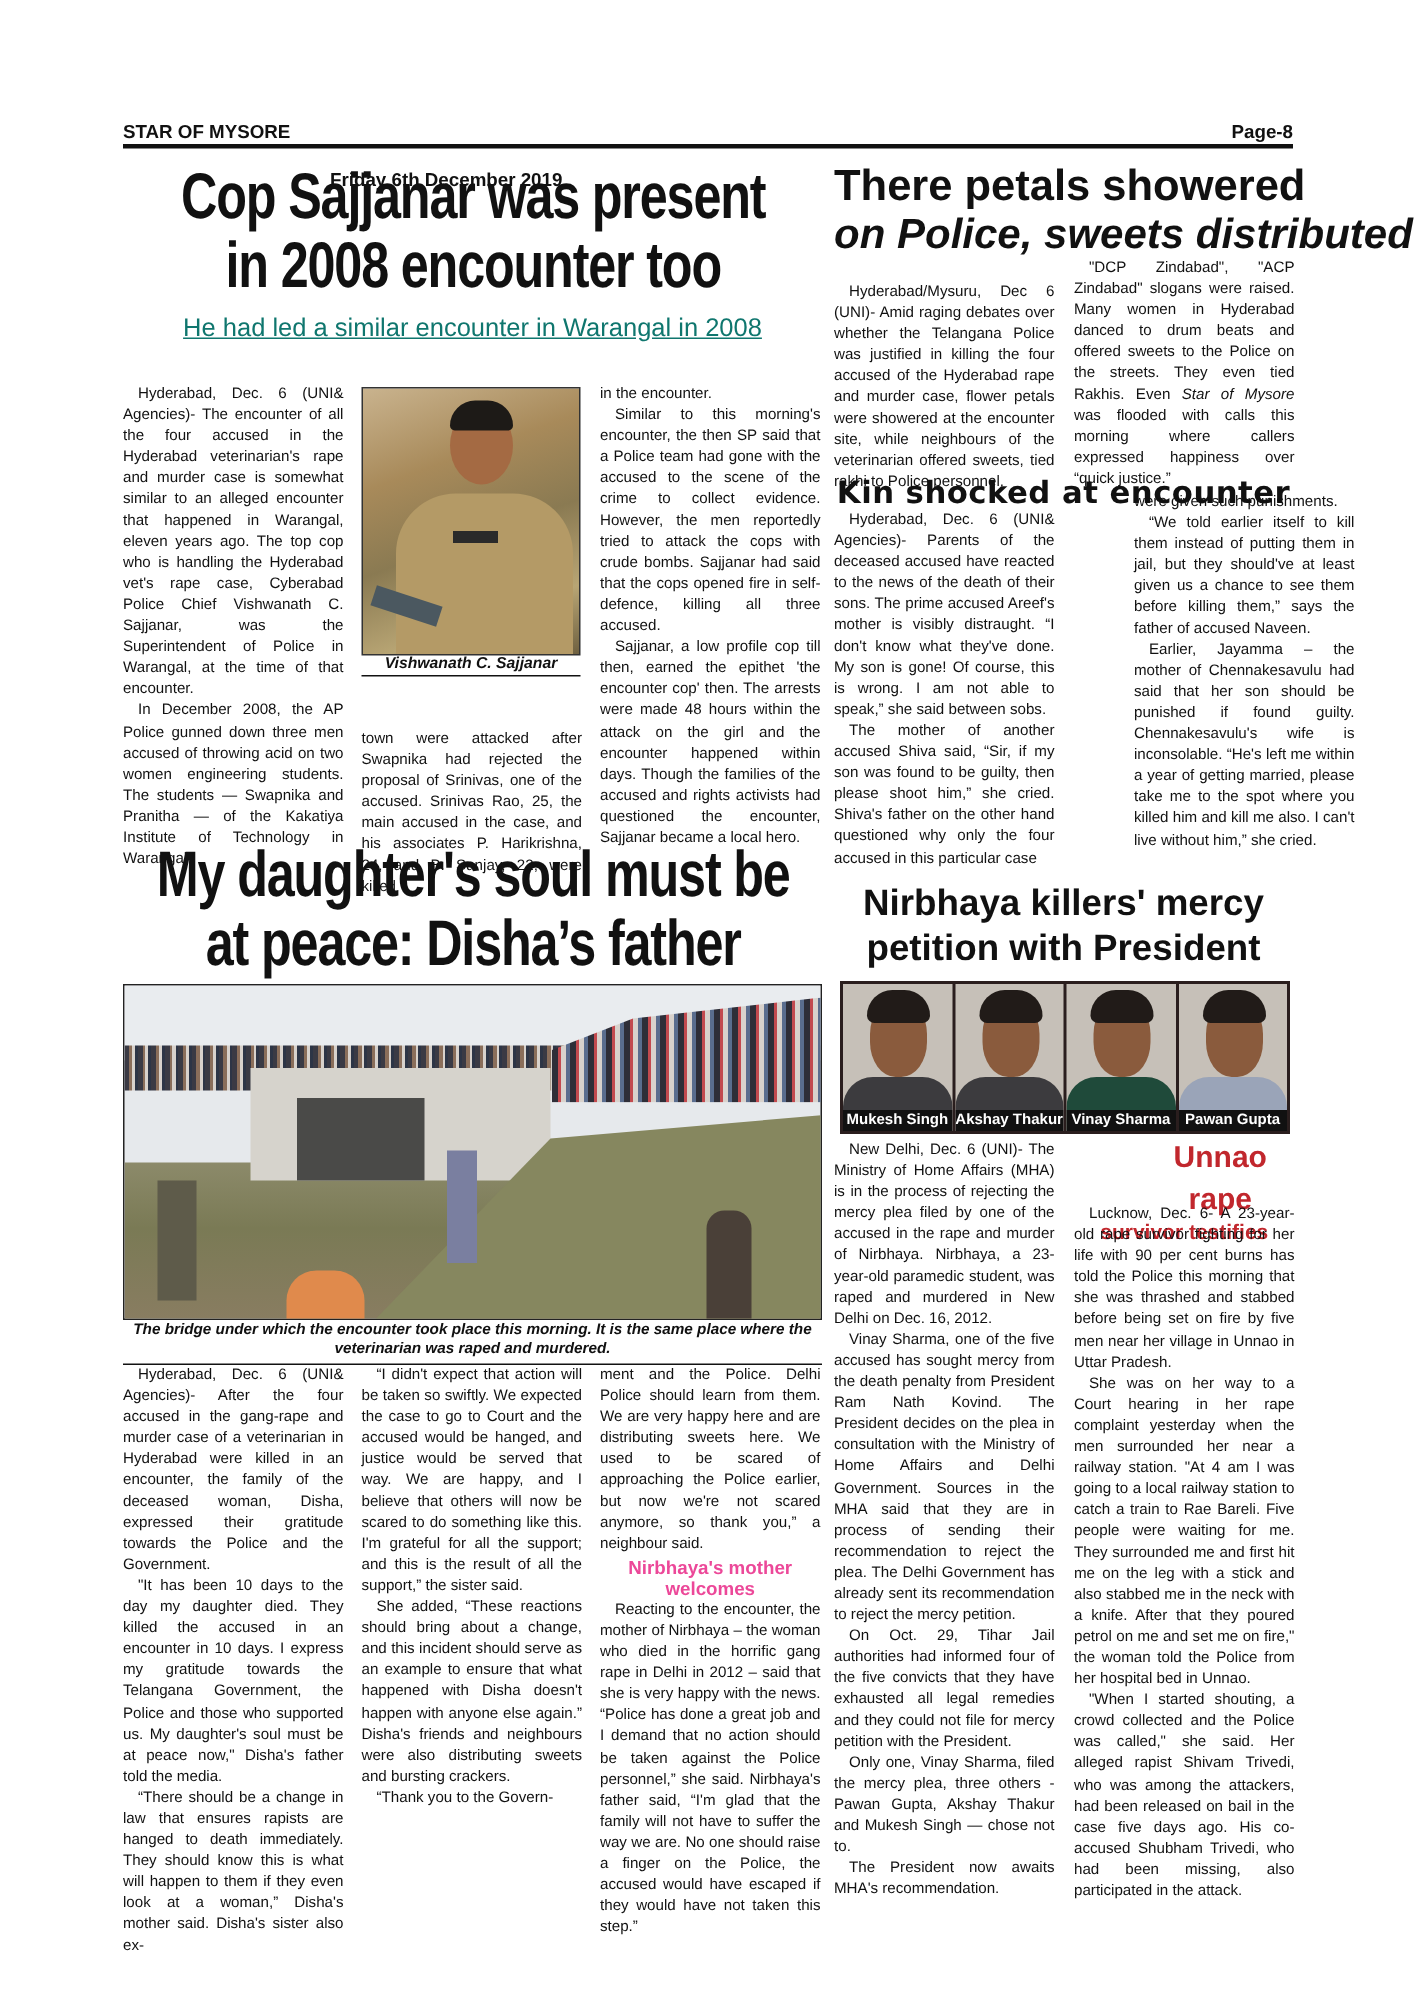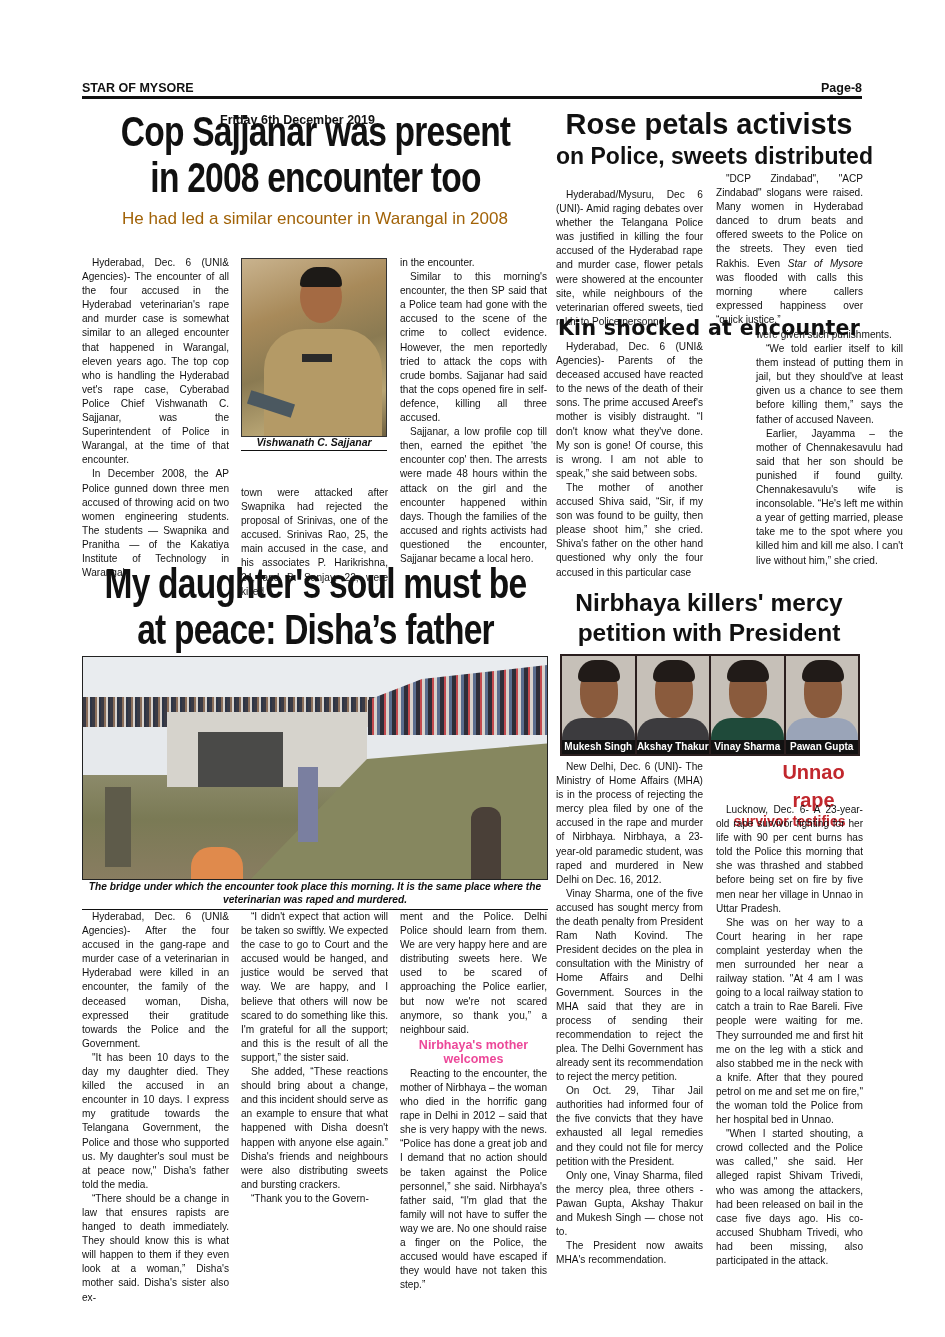--- a/index.html
+++ b/index.html
@@ -5,21 +5,21 @@
   html, body { margin:0; padding:0; background:#fff; }
   body { width:945px; height:1337px; position:relative; overflow:hidden; font-family:"Liberation Sans", sans-serif; color:#111; }
   .abs { position:absolute; }
   .masthead { left:82px; top:78px; width:780px; height:18px; border-bottom:3px solid #111; font-weight:bold; font-size:12.5px; }
   .masthead .paper { position:absolute; left:0; top:3px; }
   .masthead .date { position:absolute; left:138px; top:3px;margin-top:32px; }
   .masthead .page { position:absolute; right:0; top:3px; }
 
   .condensed { font-family:"Liberation Sans", sans-serif; font-weight:bold; transform-origin:center top; letter-spacing:-1px; text-align:center; }
   .h1a { left:82px; top:108px; width:466px; height:90px; font-size:43px; line-height:46px; transform:scaleX(0.78); width:597px; left:17px; }
-  .sub-red { left:82px; top:207px; width:466px; text-align:center; color:#a16207; font-size:17px; line-height:23px; }
+  .sub-red { left:82px; top:207px; width:466px; text-align:center; color:#0f766e; font-size:17px; line-height:23px;text-decoration:underline; }
 
   .col { font-size:10.1px; line-height:14.1px; text-align:justify; }
   .col p { margin:0; text-indent:10px; }
   .c1 { left:82px; top:256px; width:147px; }
   .c3 { left:400px; top:256px; width:147px; }
   .c2text { left:241px; top:486px; width:147px; }
 
   .photo1 { left:241px; top:258px; width:144px; height:177px; border:1px solid #333; background:linear-gradient(160deg,#c9b38e 0%,#a88a5a 30%,#8a7a52 55%,#b8a574 80%,#6e6040 100%); overflow:hidden; }
   .photo1 .face { position:absolute; left:58px; top:12px; width:42px; height:52px; border-radius:50%; background:#a46a43; }
   .photo1 .hair { position:absolute; left:58px; top:8px; width:42px; height:20px; border-radius:21px 21px 4px 4px; background:#1d1a17; }
@@ -43,21 +43,21 @@
   .photo2 .p3 { position:absolute; left:215px; top:110px; width:20px; height:75px; background:#7a7fa0; }
   .photo2 .p4 { position:absolute; left:22px; top:130px; width:26px; height:80px; background:#5e5b4a; }
   .cap2 { left:82px; top:880px; width:466px; border-bottom:1.5px solid #111; padding-bottom:3px; font-weight:bold; font-style:italic; font-size:10.2px; line-height:13px; text-align:center; }
 
   .b1 { left:82px; top:910px; width:147px; }
   .b2 { left:241px; top:910px; width:147px; }
   .b3 { left:400px; top:910px; width:147px; }
   .red-sub { color:#ec4899; font-weight:bold; font-size:12.5px; line-height:14px; text-align:center; margin:1px 0 1px; }
 
   .h2a { left:556px; top:108px; width:306px; font-weight:bold; font-size:29px; line-height:32px; text-align:center; white-space:nowrap; }
-  .h2b { left:556px; top:142px; width:306px; font-weight:bold; font-size:23px; line-height:28px; text-align:center; white-space:nowrap; }
+  .h2b { left:556px; top:142px; width:306px; font-weight:bold; font-size:28px; line-height:28px; text-align:center; white-space:nowrap;font-style:italic; }
   .r1 { left:556px; top:172px; width:147px;margin-top:16px; }
   .r2 { left:716px; top:172px; width:147px; }
 
   .kin { left:556px; top:316px; width:306px; font-family:"DejaVu Sans", sans-serif; font-weight:bold; font-size:20.5px; line-height:24px; text-align:center; white-space:nowrap; letter-spacing:0.3px; }
   .k1 { left:556px; top:340px; width:147px; }
   .k2 { left:716px; top:328px; width:147px;margin-left:40px; }
 
   .nirb { left:556px; top:588px; width:306px; font-weight:bold; font-size:24.5px; line-height:30px; text-align:center; white-space:nowrap; }
   .faces { left:560px; top:654px; width:300px; height:102px; background:#2a1e1e; display:flex; gap:2px; padding:2px; box-sizing:border-box; }
   .facebox { flex:1; position:relative; background:#c6c0b8; overflow:hidden; }
@@ -139,21 +139,21 @@
 </div>
 <div class="abs col b3">
   <p style="text-indent:0">ment and the Police. Delhi Police should learn from them. We are very happy here and are distributing sweets here. We used to be scared of approaching the Police earlier, but now we're not scared anymore, so thank you,” a neighbour said.</p>
   <div class="red-sub">
     <div>Nirbhaya's mother</div>
     <div>welcomes</div>
   </div>
   <p>Reacting to the encounter, the mother of Nirbhaya – the woman who died in the horrific gang rape in Delhi in 2012 – said that she is very happy with the news. “Police has done a great job and I demand that no action should be taken against the Police personnel,” she said. Nirbhaya's father said, “I'm glad that the family will not have to suffer the way we are. No one should raise a finger on the Police, the accused would have escaped if they would have not taken this step.”</p>
 </div>
 
-<div class="abs h2a">Rose petals activists</div>
+<div class="abs h2a">There petals showered</div>
 <div class="abs h2b">on Police, sweets distributed</div>
 <div class="abs col r1">
   <p>Hyderabad/Mysuru, Dec 6 (UNI)- Amid raging debates over whether the Telangana Police was justified in killing the four accused of the Hyderabad rape and murder case, flower petals were showered at the encounter site, while neighbours of the veterinarian offered sweets, tied rakhi to Police personnel.</p>
 </div>
 <div class="abs col r2">
   <p><span>"DCP Zindabad", "ACP Zindabad" slogans were raised. Many women in Hyderabad danced to drum beats and offered sweets to the Police on the streets. They even tied Rakhis. Even </span><i>Star of Mysore</i><span> was flooded with calls this morning where callers expressed happiness over “quick justice.”</span></p>
 </div>
 
 <div class="abs kin">
   <span>Kin shocked</span>

